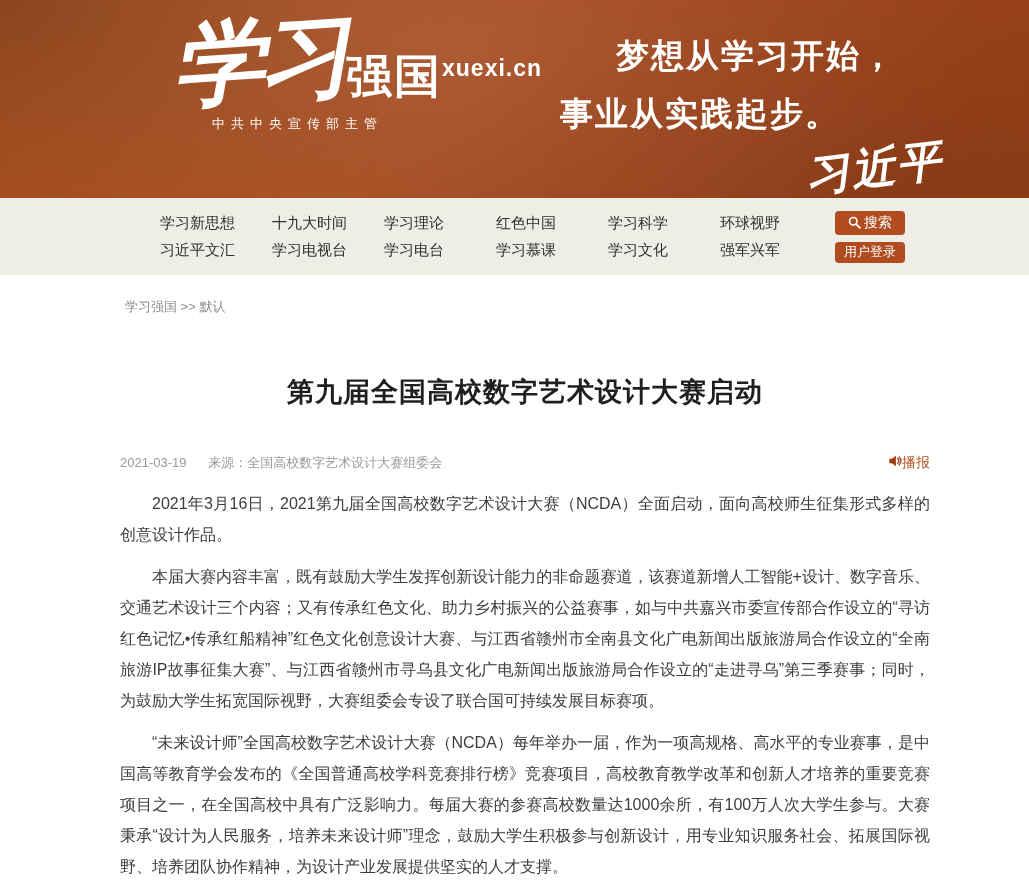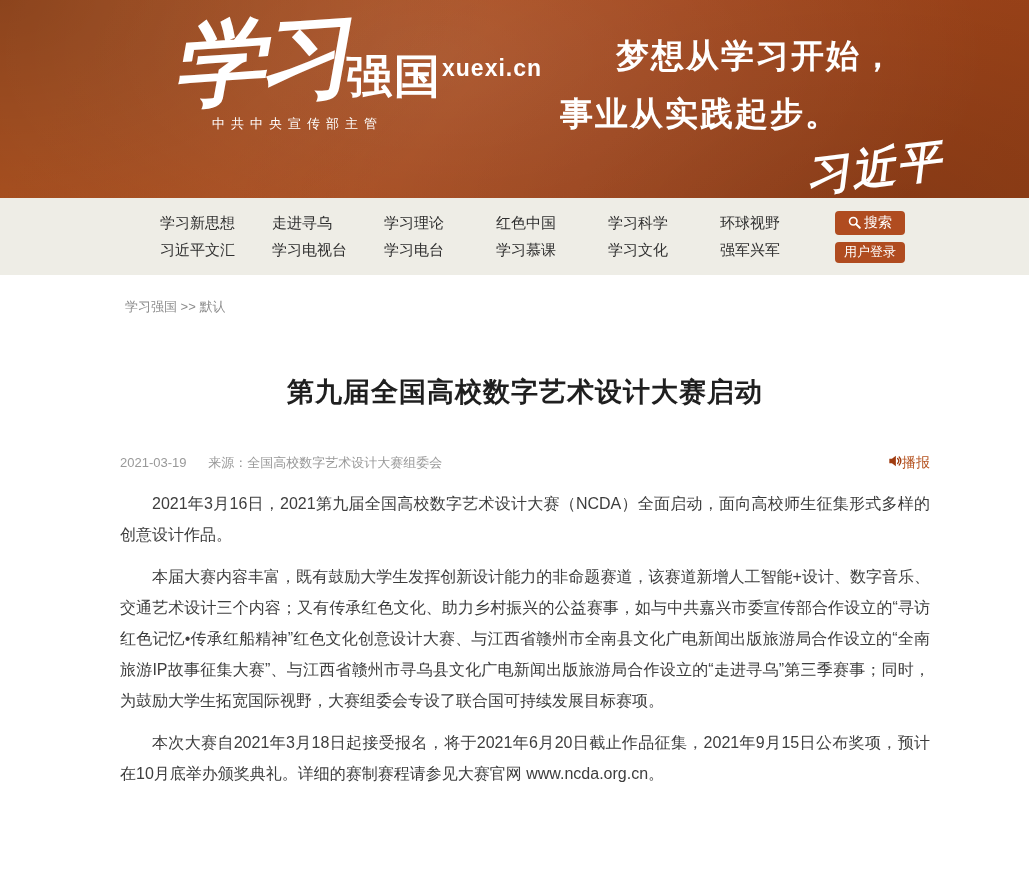--- a/index.html
+++ b/index.html
@@ -97,21 +97,21 @@
   <div class="slogan">
     <div class="slogan-line1">梦想从学习开始，</div>
     <div class="slogan-line2">事业从实践起步。</div>
     <div class="signature">习近平</div>
   </div>
 </header>
 
 <nav class="main-nav">
   <div class="nav-links">
     <a class="nav-link">学习新思想</a>
-    <a class="nav-link">走进寻乌</a>
+    <a class="nav-link">十九大时间</a>
     <a class="nav-link">学习理论</a>
     <a class="nav-link">红色中国</a>
     <a class="nav-link">学习科学</a>
     <a class="nav-link">环球视野</a>
     <a class="nav-link">习近平文汇</a>
     <a class="nav-link">学习电视台</a>
     <a class="nav-link">学习电台</a>
     <a class="nav-link">学习慕课</a>
     <a class="nav-link">学习文化</a>
     <a class="nav-link">强军兴军</a>
@@ -152,15 +152,16 @@
           <path d="M12.8 3.4 a6.6 6.6 0 0 1 0 9.2" fill="none" stroke="#a03c10" stroke-width="1.5" stroke-linecap="round"></path>
         </svg>
       </span>
       <span>播报</span>
     </div>
   </div>
 
   <div class="article-body">
     <p>2021年3月16日，2021第九届全国高校数字艺术设计大赛（NCDA）全面启动，面向高校师生征集形式多样的创意设计作品。</p>
     <p>本届大赛内容丰富，既有鼓励大学生发挥创新设计能力的非命题赛道，该赛道新增人工智能+设计、数字音乐、交通艺术设计三个内容；又有传承红色文化、助力乡村振兴的公益赛事，如与中共嘉兴市委宣传部合作设立的“寻访红色记忆•传承红船精神”红色文化创意设计大赛、与江西省赣州市全南县文化广电新闻出版旅游局合作设立的“全南旅游IP故事征集大赛”、与江西省赣州市寻乌县文化广电新闻出版旅游局合作设立的“走进寻乌”第三季赛事；同时，为鼓励大学生拓宽国际视野，大赛组委会专设了联合国可持续发展目标赛项。</p>
+    <p>“未来设计师”全国高校数字艺术设计大赛（NCDA）每年举办一届，作为一项高规格、高水平的专业赛事，是中国高等教育学会发布的《全国普通高校学科竞赛排行榜》竞赛项目，高校教育教学改革和创新人才培养的重要竞赛项目之一，在全国高校中具有广泛影响力。每届大赛的参赛高校数量达1000余所，有100万人次大学生参与。大赛秉承“设计为人民服务，培养未来设计师”理念，鼓励大学生积极参与创新设计，用专业知识服务社会、拓展国际视野、培养团队协作精神，为设计产业发展提供坚实的人才支撑。</p>
     <p>本次大赛自2021年3月18日起接受报名，将于2021年6月20日截止作品征集，2021年9月15日公布奖项，预计在10月底举办颁奖典礼。详细的赛制赛程请参见大赛官网 www.ncda.org.cn。</p>
   </div>
 </main>
 
 </body></html>

